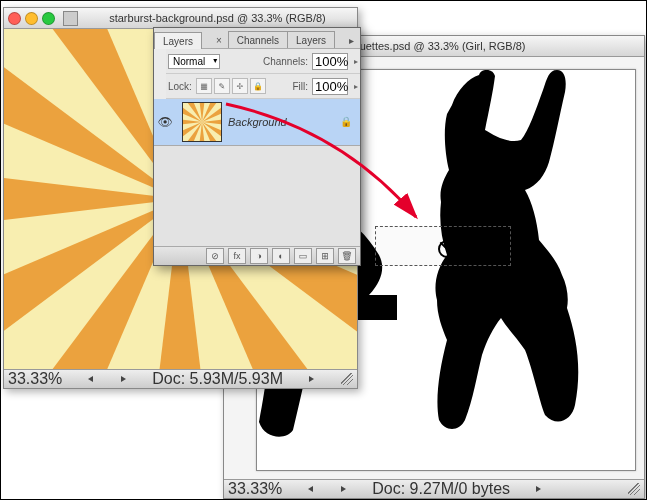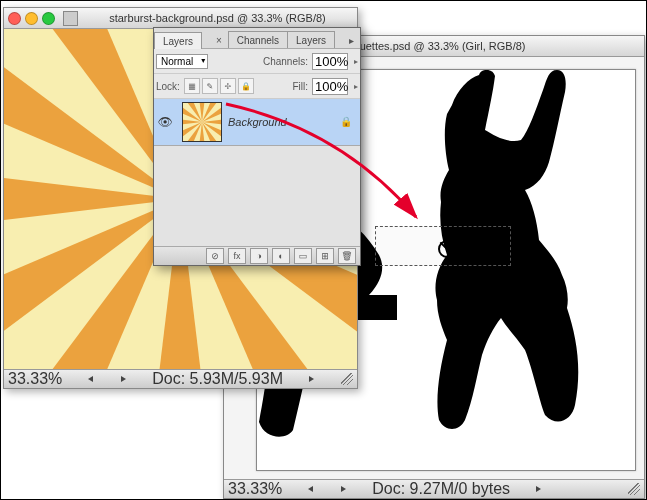--- a/index.html
+++ b/index.html
@@ -47,21 +47,21 @@
 #win2 { left:222px; top:34px; width:420px; }
 #win2 .canvas-wrap { height:422px; background:#f4f4f4; display:flex; align-items:center; justify-content:center; }
 #win2 .doc { background:#fff; border:1px solid #888; box-shadow:0 0 2px rgba(0,0,0,0.2); width:378px; height:400px; position:relative; margin:6px 0 2px 24px;}
 
 
 #panel { position:absolute; left:152px; top:26px; width:206px; background:#ebebeb; border:1px solid #666; box-shadow:4px 4px 10px rgba(0,0,0,0.4); }
 .panel-tabs { display:flex; background:#dcdcdc; border-bottom:1px solid #aaa; height:20px; align-items:flex-end; gap:0;}
 .panel-tabs .tab { padding:3px 8px 2px; font-size:10px; border:1px solid #999; border-bottom:none; background:#ddd; margin-right:-1px; color:#444;}
 .panel-tabs .tab.active { background:#f0f0f0; position:relative; top:1px;}
 .panel-tabs .x { margin-left:auto; margin-right:4px; font-size:10px; color:#555; padding:2px;}
-.panel-row { display:flex; align-items:center; padding:3px 2px; gap:4px; border-bottom:1px solid #ccc; background:#e8e8e8; height:18px;}
+.panel-row { display:flex; align-items:center; padding:3px 2px; gap:4px; border-bottom:1px solid #ccc; background:#e8e8e8; height:18px;margin-left:12px;}
 .panel-row .dd { border:1px solid #999; background:#fff; padding:1px 14px 1px 4px; font-size:10px; position:relative;}
 .panel-row .dd::after{content:"▾"; position:absolute; right:2px; top:1px; font-size:8px;}
 .panel-row .lbl { font-size:10px; color:#555;}
 .panel-row .num { border:1px solid #999; background:#fff; padding:0 2px; font-size:13px; width:30px; text-align:right;}
 .panel-row .side { margin-left:auto;}
 .panel-row .tri { font-size:8px; color:#666; margin-left:2px;}
 .panel-row .lockicons { display:flex; gap:2px;}
 .panel-row .lockicons span { width:14px; height:14px; border:1px solid #bbb; background:#f4f4f4; font-size:8px; display:flex; align-items:center; justify-content:center; color:#666;}
 .layer-area { min-height:64px; background:#f4f4f4; }
 .layer { display:flex; align-items:center; background:#b9d4f5; height:46px; border-bottom:1px solid #aaa;}

